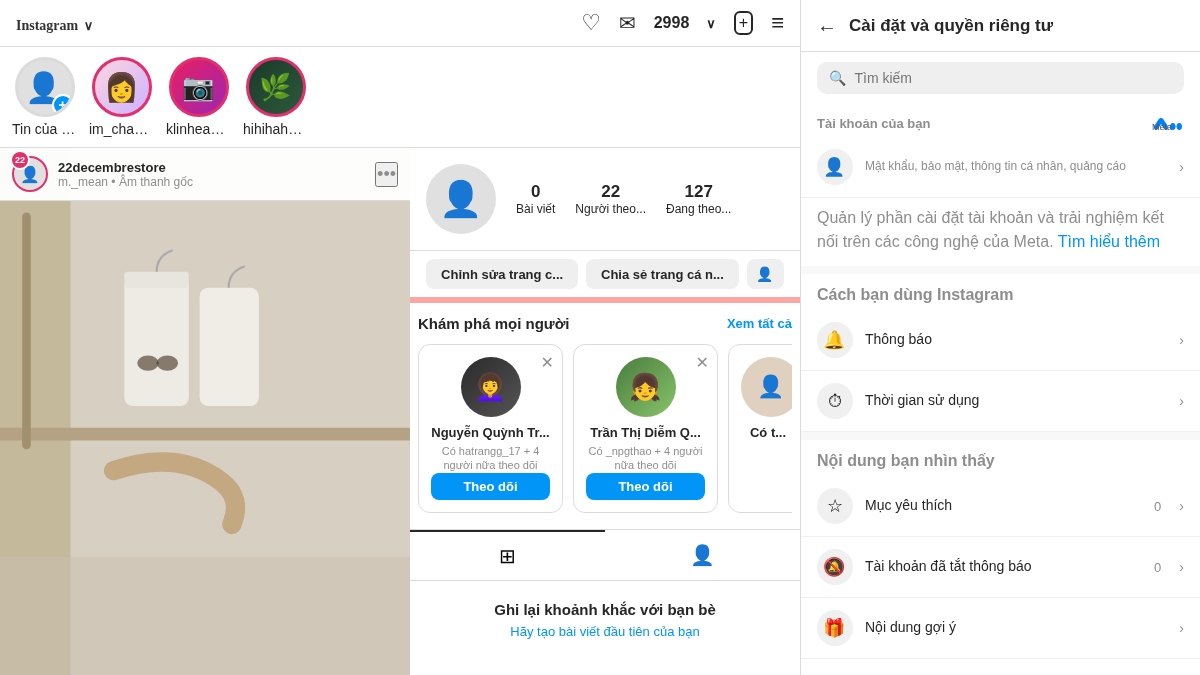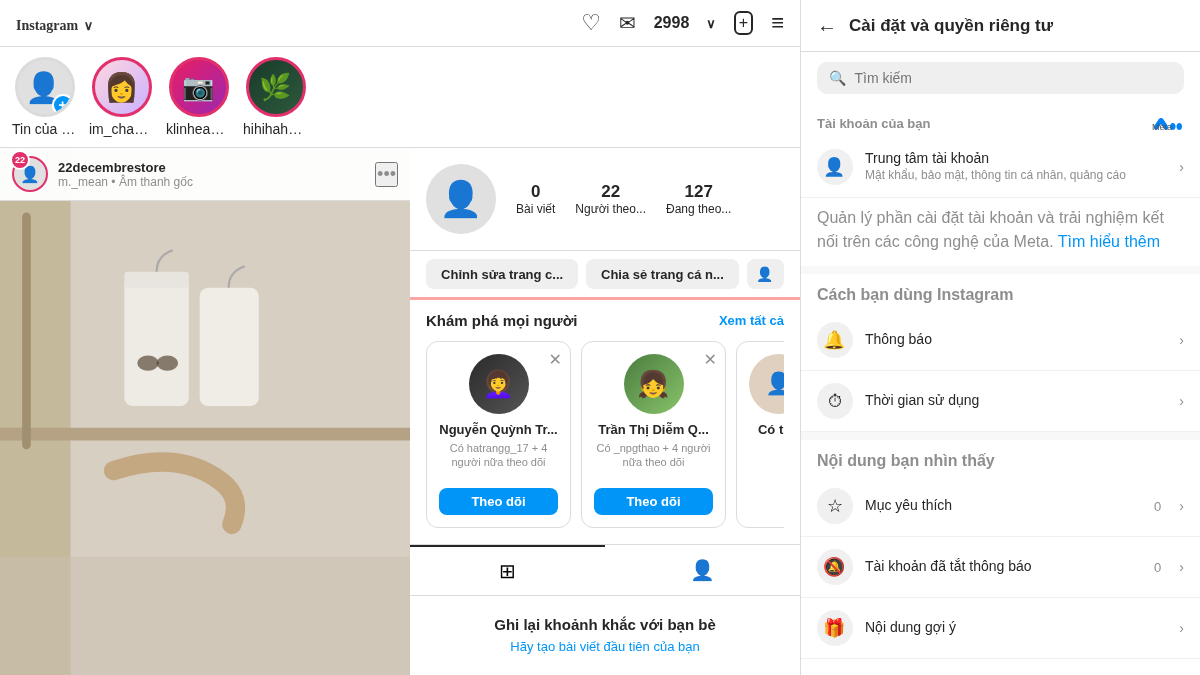--- a/index.html
+++ b/index.html
@@ -125,53 +125,53 @@
     .profile-stats { display: flex; gap: 20px; flex: 1; }
     .stat-item { display: flex; flex-direction: column; align-items: center; }
     .stat-num { font-size: 17px; font-weight: 600; color: #262626; }
     .stat-label { font-size: 12px; color: #262626; }
 
     
     .profile-buttons {
       display: flex;
       padding: 8px 16px;
       gap: 8px;
-      border-bottom: 3px solid #fca5a5;
+      border-bottom: 6px solid #fca5a5;
     }
     .btn-edit {
       flex: 1; padding: 7px 12px; border-radius: 8px;
       background: #efefef; border: none; cursor: pointer;
       font-size: 13px; font-weight: 600; color: #262626;
       white-space: nowrap; overflow: hidden; text-overflow: ellipsis;
     }
     .btn-share {
       flex: 1; padding: 7px 12px; border-radius: 8px;
       background: #efefef; border: none; cursor: pointer;
       font-size: 13px; font-weight: 600; color: #262626;
       white-space: nowrap; overflow: hidden; text-overflow: ellipsis;
     }
     .btn-icon { padding: 7px 10px; border-radius: 8px; background: #efefef; border: none; cursor: pointer; font-size: 14px; }
 
     
-    .discover-section { padding: 12px 16px; }
+    .discover-section { padding: 12px 8px; }
     .discover-header { display: flex; justify-content: space-between; align-items: center; margin-bottom: 12px; }
     .discover-title { font-size: 15px; font-weight: 600; color: #262626; }
     .discover-all { font-size: 13px; font-weight: 600; color: #0095f6; cursor: pointer; }
 
     .discover-cards { display: flex; gap: 10px; overflow: hidden; }
     .discover-card {
       width: 145px; flex-shrink: 0; border: 1px solid #dbdbdb;
       border-radius: 12px; padding: 12px; position: relative; background: #fff;
     }
     .card-close { position: absolute; top: 8px; right: 8px; font-size: 16px; color: #8e8e8e; cursor: pointer; background: none; border: none; }
     .card-avatar { width: 60px; height: 60px; border-radius: 50%; margin: 0 auto 8px; background: #333; overflow: hidden; }
     .card-avatar-1 { background: linear-gradient(135deg, #2a2a2a 0%, #555 100%); }
     .card-avatar-2 { background: linear-gradient(135deg, #4a7c3f 0%, #88c46a 100%); }
     .card-name { font-size: 13px; font-weight: 600; color: #262626; text-align: center; margin-bottom: 4px; overflow: hidden; text-overflow: ellipsis; white-space: nowrap; }
-    .card-mutual { font-size: 11px; color: #8e8e8e; text-align: center; margin-bottom: 18px; line-height: 1.3; }
+    .card-mutual { font-size: 11px; color: #8e8e8e; text-align: center; margin-bottom: 0; line-height: 1.3; }
     .btn-follow {
       width: 100%; padding: 6px; border-radius: 8px;
       background: #0095f6; color: #fff; border: none;
       font-size: 13px; font-weight: 600; cursor: pointer;
     }
 
     
     .grid-tabs {
       display: flex;
       border-top: 1px solid #dbdbdb;
@@ -449,21 +449,20 @@
           <path d="M18 9.5C18 11.4 19.1 13 20.8 13C22.5 13 23.6 11.4 23.6 9.5C23.6 7.6 22.5 6 20.8 6C19.1 6 18 7.6 18 9.5Z" fill="#0082FB"></path>
           <path d="M24.5 9.5C24.5 11.4 25.6 13 27.3 13C29 13 30 11.4 30 9.5C30 7.6 29 6 27.3 6C25.6 6 24.5 7.6 24.5 9.5Z" fill="#0082FB"></path>
           <text x="0" y="13" fill="#555" font-size="9" font-family="sans-serif" dx="0">Meta</text>
         </svg>
       </span>
     </div>
 
     <div class="settings-item">
       <div class="settings-item-icon">👤</div>
       <div class="settings-item-content">
-        <div class="settings-item-title">Trung tâm tài khoản</div>
         <div class="settings-item-subtitle">Mật khẩu, bảo mật, thông tin cá nhân, quảng cáo</div>
       </div>
       <span class="settings-item-arrow">›</span>
     </div>
 
     <div class="meta-info">
       <span class="meta-info-text">
         <span>Quản lý phần cài đặt tài khoản và trải nghiệm kết nối trên các công nghệ của Meta.</span>
         <a class="meta-link" href="#">Tìm hiểu thêm</a>
       </span>

